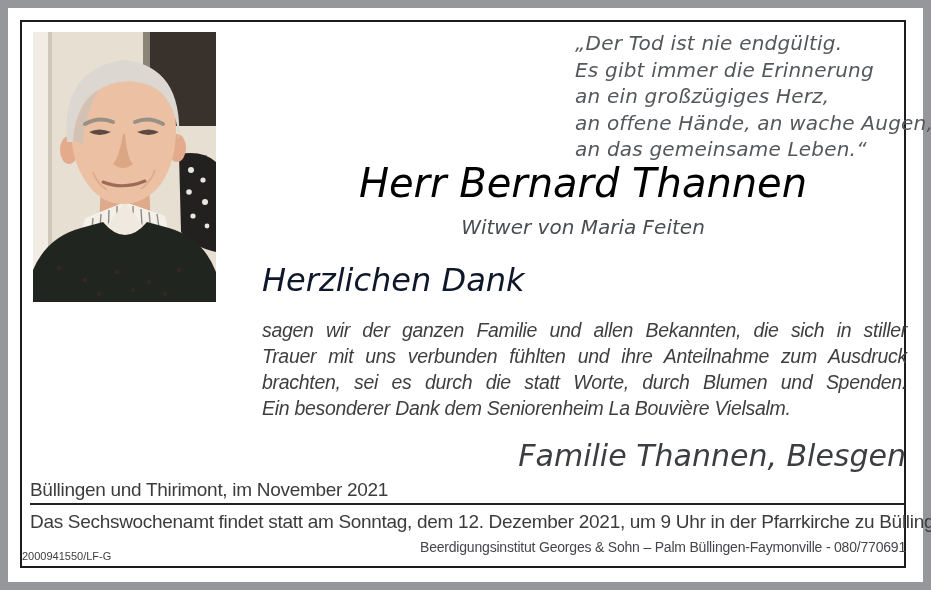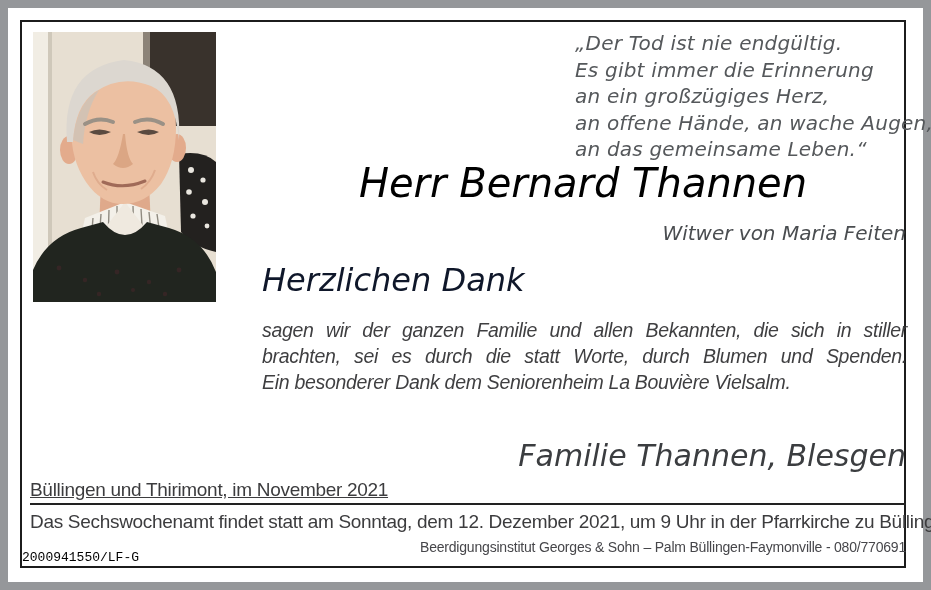--- a/index.html
+++ b/index.html
@@ -40,21 +40,21 @@
     color:#55585b;
     letter-spacing:0.2px;
     white-space:nowrap;
   }
   
   .name-col{position:absolute;left:260px;width:646px;text-align:center;}
   .deceased-name{
     top:161px;font-size:40px;line-height:44px;color:#000000;
   }
   .deceased-relation{
-    top:221px;font-size:20px;color:#4a4d50;text-align:right;
+    top:215px;font-size:20px;color:#4a4d50;
   }
   
   .thanks-heading{
     position:absolute;left:262px;top:261px;
     font-size:32px;color:#0f172a;
   }
   .body-text{
     position:absolute;left:262px;top:317px;width:645px;
     font-size:19.5px;line-height:26px;
     color:#3f3f41;
@@ -62,40 +62,40 @@
   }
   .body-text .jline{text-align:justify;text-align-last:justify;font-style:italic;}
   .body-text .jline.last{text-align:left;text-align-last:left;}
   .signature{
     position:absolute;left:260px;top:438px;width:646px;
     text-align:right;font-size:30px;color:#3b3d40;
   }
   
   .place-date{
     position:absolute;left:30px;top:479px;width:876px;
-    font-size:19px;color:#3c3c3e;letter-spacing:-0.3px;text-decoration:underline;
+    font-size:19px;color:#3c3c3e;letter-spacing:-0.3px;
   }
   .rule{
     position:absolute;left:30px;top:503px;width:876px;height:0;
     border-top:2px solid #222;
   }
   .service-notice{
     position:absolute;left:30px;top:511px;width:877px;
     font-size:19px;color:#3c3c3e;letter-spacing:-0.3px;
     white-space:nowrap;
     text-align:justify;text-align-last:justify;
   }
   .funeral-home{
     position:absolute;left:30px;top:539px;width:876px;
     text-align:right;font-size:14px;color:#46464a;letter-spacing:-0.2px;
   }
   .ref-code{
     position:absolute;left:22px;top:550px;
-    font-family:Liberation Mono, monospace;
-    font-size:13px;color:#000000;
+    font-family:Liberation Sans, sans-serif;
+    font-size:11px;color:#404040;
   }
 </style>
 </head>
 <body>
 
 <div class="card"></div>
 <div class="card-border"></div>
 
 <div class="photo">
   <svg viewBox="0 0 183 270" preserveAspectRatio="none">
@@ -175,20 +175,21 @@
   <div>an offene Hände, an wache Augen,</div>
   <div>an das gemeinsame Leben.“</div>
 </div>
 
 <div class="name-col deceased-name hand">Herr Bernard Thannen</div>
 <div class="name-col deceased-relation hand">Witwer von Maria Feiten</div>
 
 <div class="thanks-heading hand">Herzlichen Dank</div>
 <div class="body-text">
   <div class="jline">sagen wir der ganzen Familie und allen Bekannten, die sich in stiller</div>
+  <div class="jline">Trauer mit uns verbunden fühlten und ihre Anteilnahme zum Ausdruck</div>
   <div class="jline">brachten, sei es durch die statt Worte, durch Blumen und Spenden.</div>
   <div class="jline last">Ein besonderer Dank dem Seniorenheim La Bouvière Vielsalm.</div>
 </div>
 
 <div class="signature hand">Familie Thannen, Blesgen</div>
 
 <div class="place-date">Büllingen und Thirimont, im November 2021</div>
 
 <div class="rule"></div>
 

